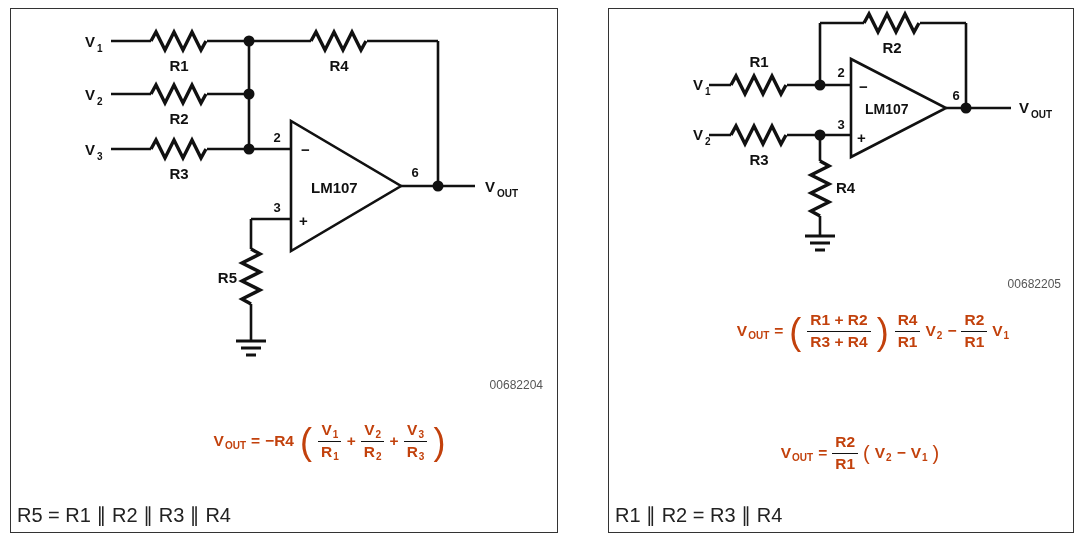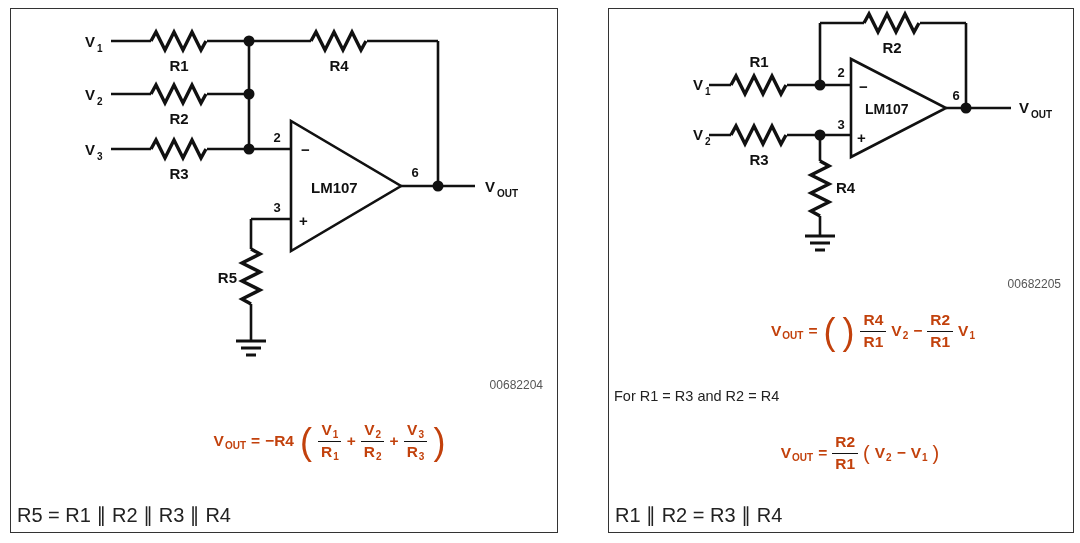--- a/index.html
+++ b/index.html
@@ -163,35 +163,38 @@
     <text x="410" y="104">V</text>
     <text class="sub-t" x="422" y="109">OUT</text>
     <text x="227" y="184">R4</text>
     <text class="end fig" x="452" y="279">00682205</text>
   </svg>
 
   <div class="formula" style="top:302px; padding-left:64px;">
     <span><span>V</span><span class="subsc">OUT</span></span>
     <span>=</span>
     <span class="bigparen">(</span>
+    <span class="frac">
+      <span class="num">R1 + R2</span>
+      <span class="den">R3 + R4</span>
+    </span>
     <span class="bigparen">)</span>
     <span class="frac">
       <span class="num">R4</span>
       <span class="den">R1</span>
     </span>
     <span><span>V</span><span class="subsc">2</span></span>
     <span>−</span>
     <span class="frac">
       <span class="num">R2</span>
       <span class="den">R1</span>
     </span>
     <span><span>V</span><span class="subsc">1</span></span>
   </div>
 
-  <div class="condition">For R1 = R3 and R2 = R4</div>
 
   <div class="formula" style="top:424px; padding-left:38px;">
     <span><span>V</span><span class="subsc">OUT</span></span>
     <span>=</span>
     <span class="frac">
       <span class="num">R2</span>
       <span class="den">R1</span>
     </span>
     <span class="medparen">(</span>
     <span><span>V</span><span class="subsc">2</span></span>

